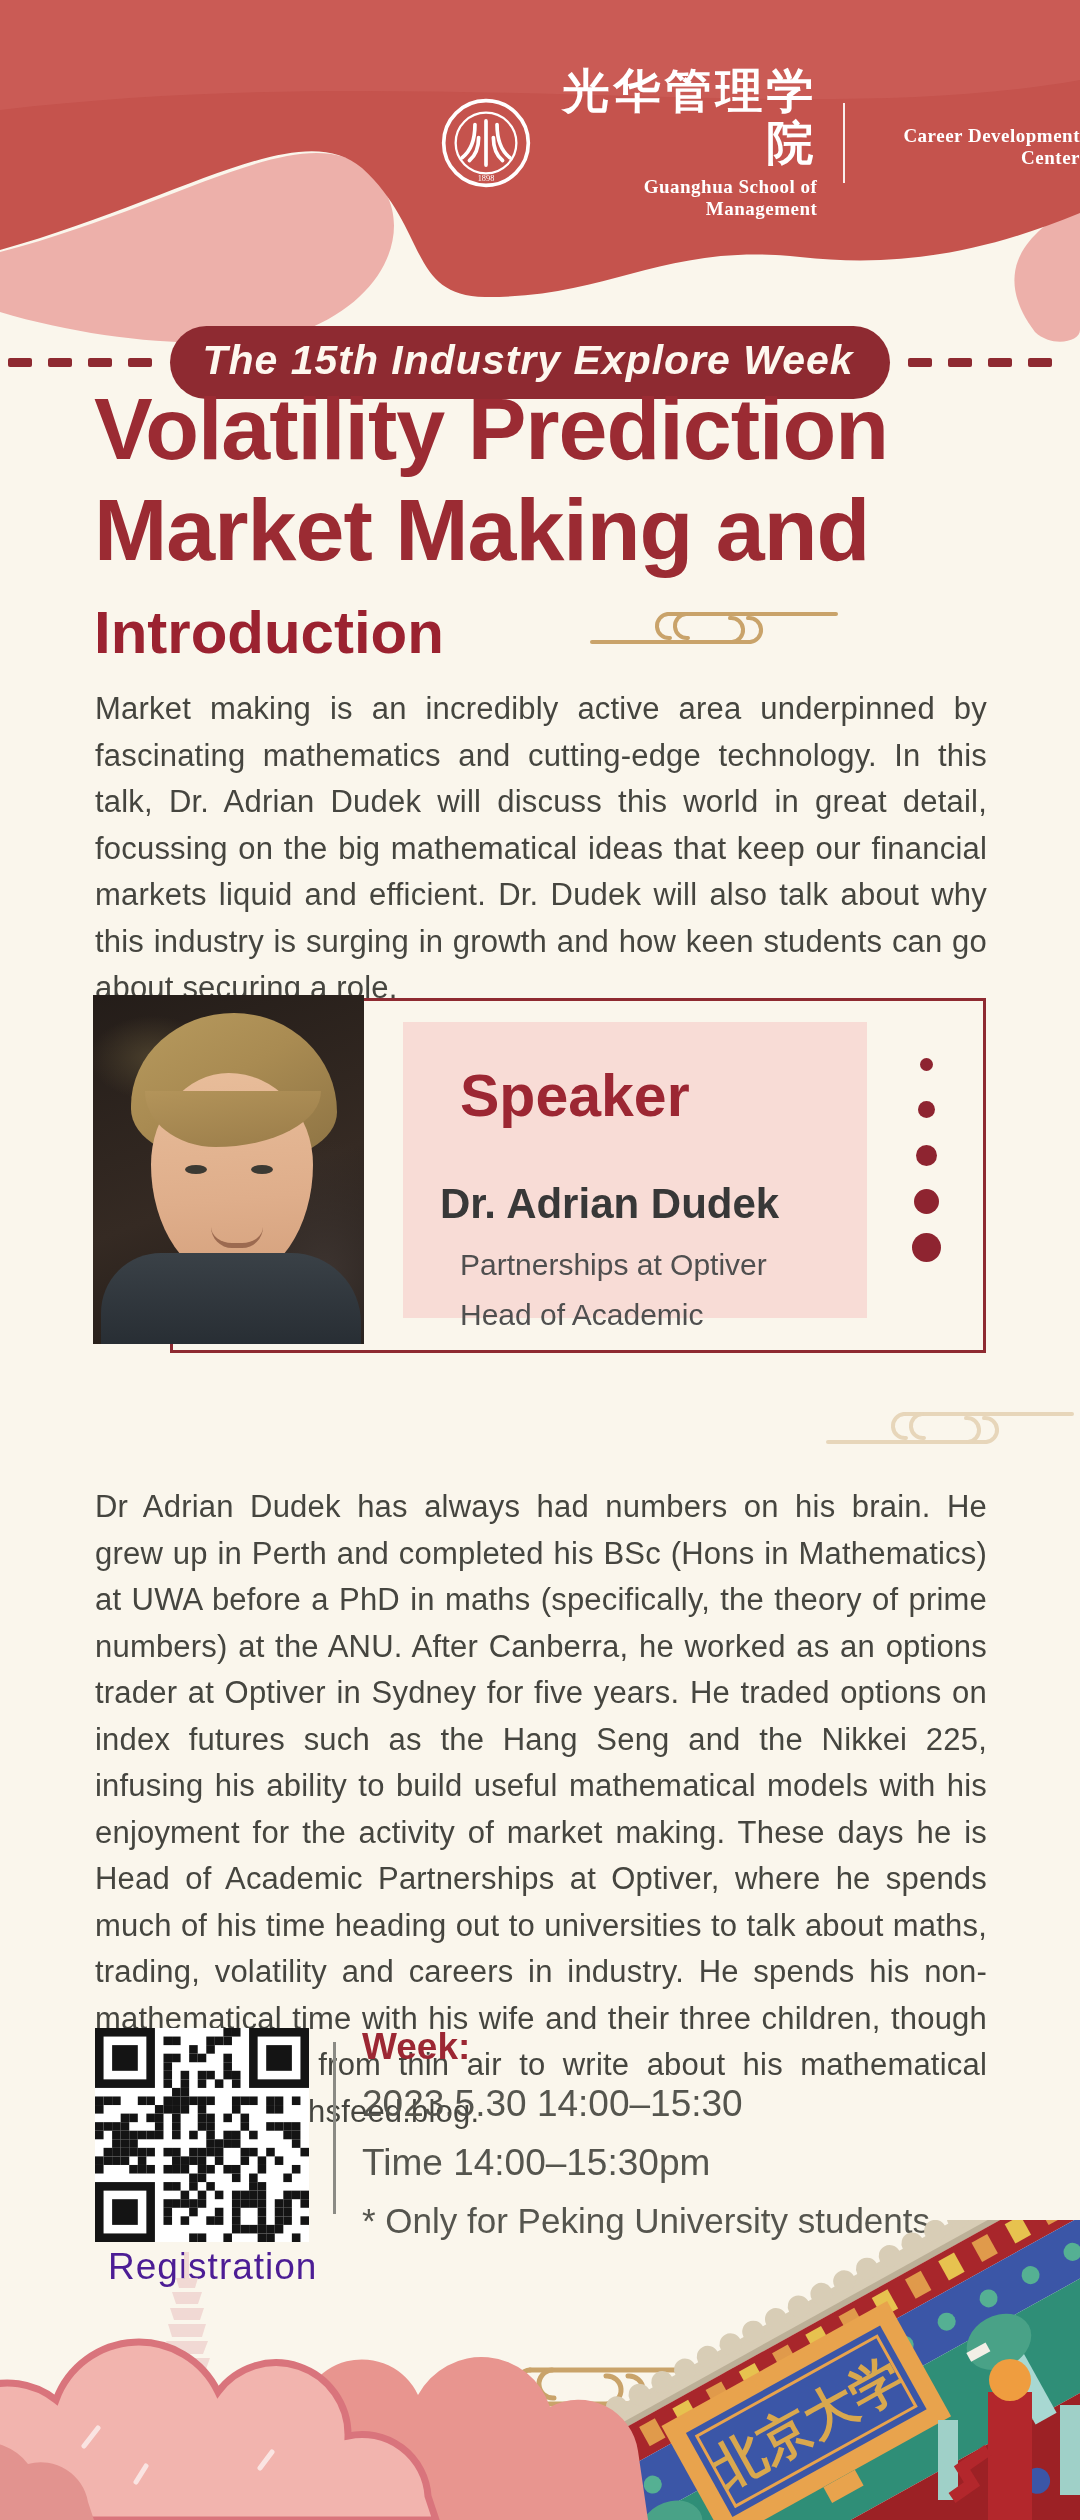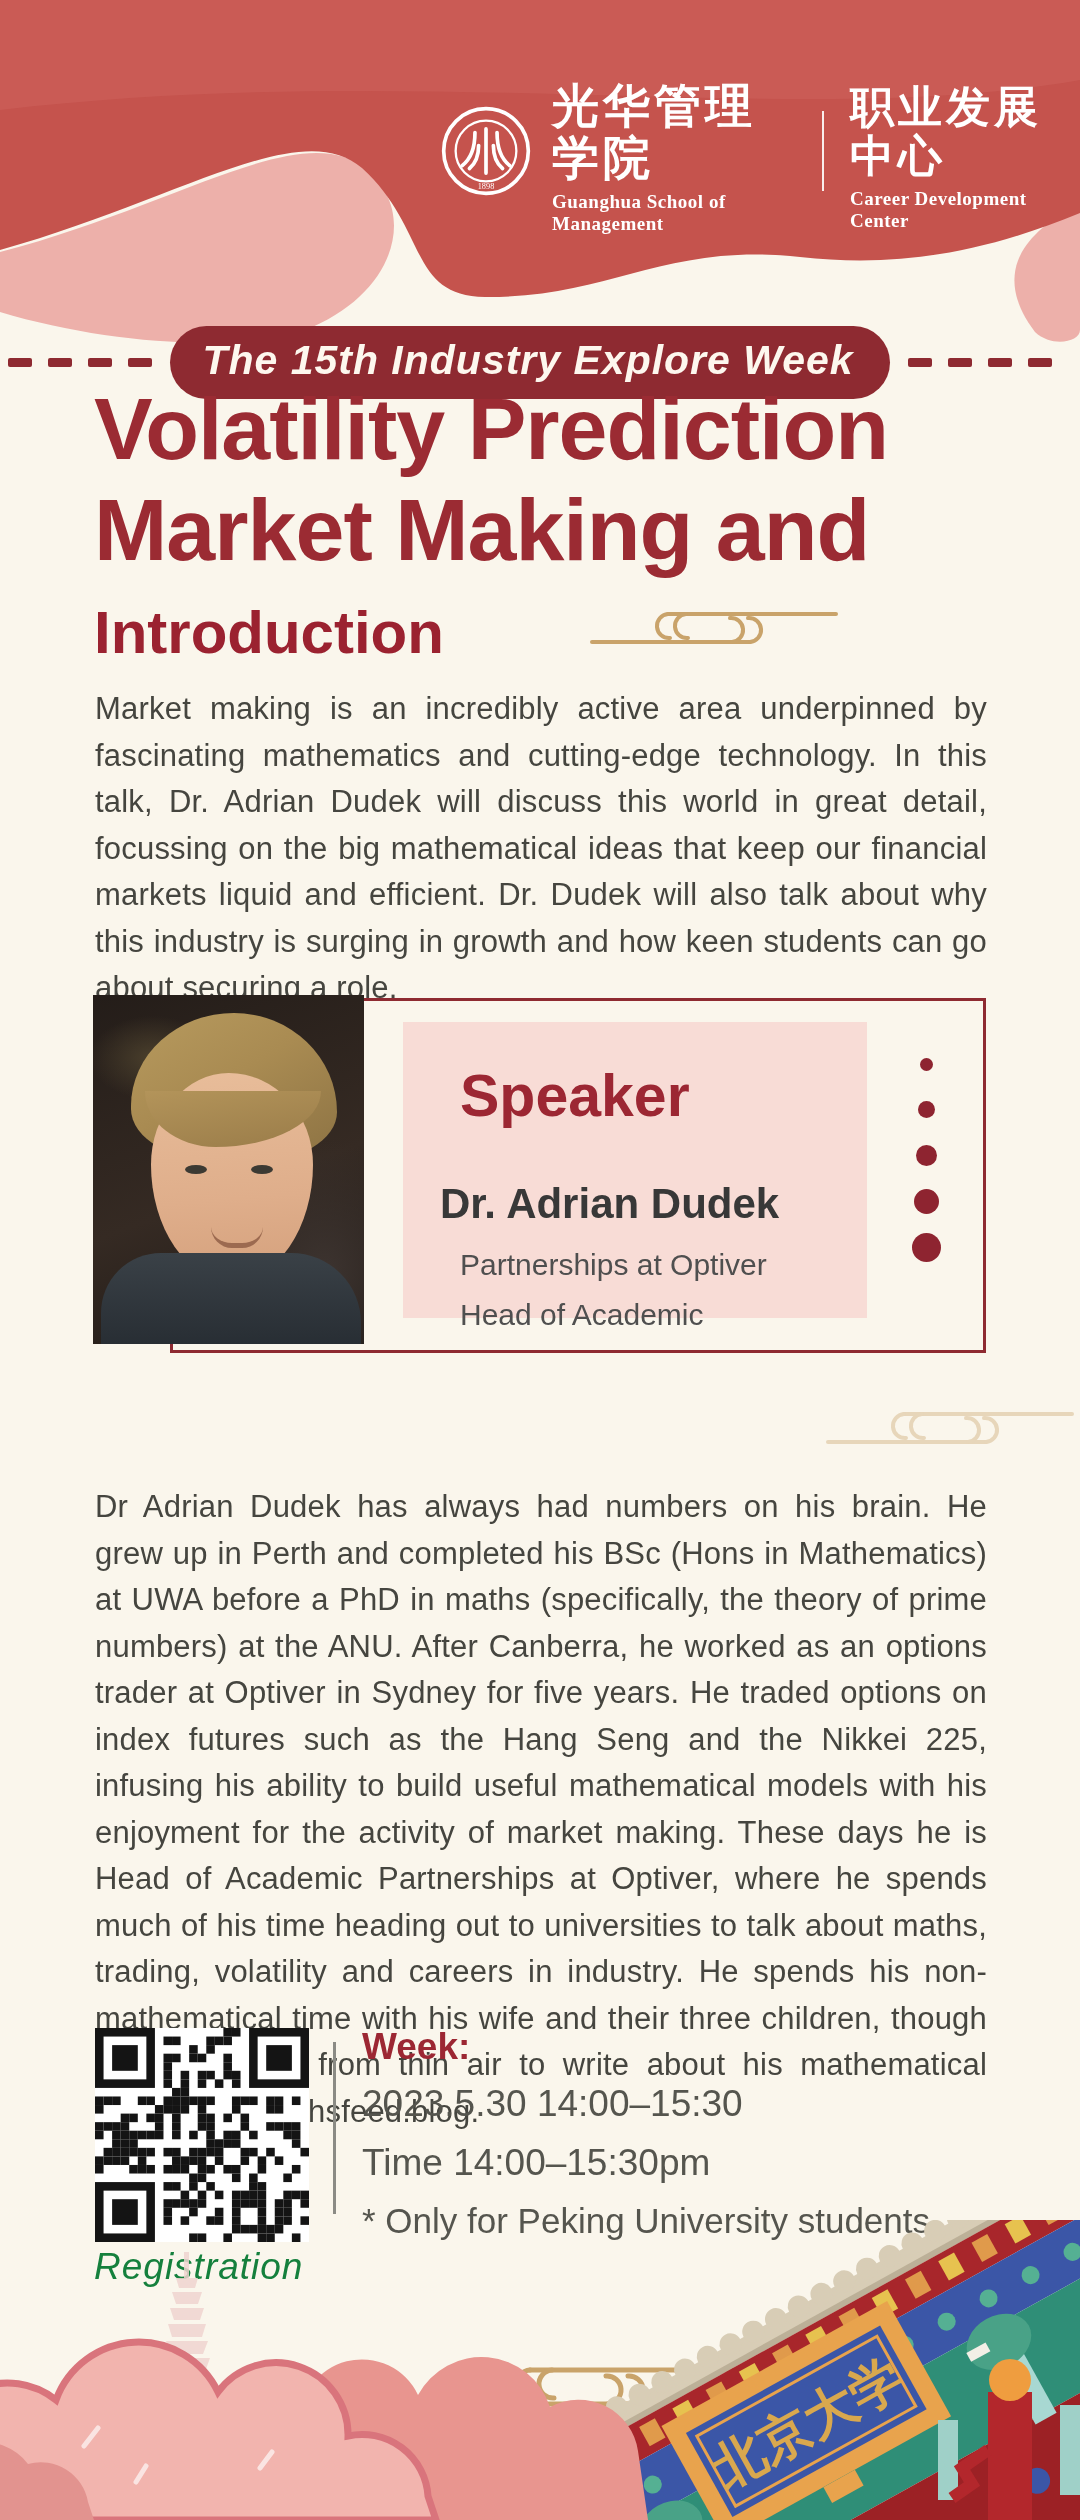--- a/index.html
+++ b/index.html
@@ -3,21 +3,21 @@
 <meta charset="utf-8">
 <style>
   html,body{margin:0;padding:0;background:#e8e4da;}
   .poster{position:relative;width:1080px;height:2520px;background:#faf6ec;overflow:hidden;
     font-family:"Liberation Sans",sans-serif;margin:0 auto;}
 
   
   .header-svg{position:absolute;top:0;left:0;}
   .logo-row{position:absolute;left:440px;top:66px;display:flex;align-items:center;color:#fff;}
   .seal{width:92px;height:92px;margin-right:20px;flex:0 0 auto;}
-  .logo-block{text-align:left;margin-top:15px;}
+  .logo-block{text-align:right;}
   .logo-zh{font-size:47px;font-weight:700;letter-spacing:4px;line-height:1.1;font-family:"Liberation Serif",serif;}
   .logo-en{font-size:19px;font-weight:700;margin-top:7px;font-family:"Liberation Serif",serif;letter-spacing:.5px;}
   .logo-divider{width:2px;height:80px;background:rgba(255,255,255,.9);margin:0 26px;}
 
   
   .badge-row{position:absolute;top:326px;left:0;width:1060px;display:flex;align-items:center;justify-content:center;}
   .dash{width:24px;height:9px;background:#8e2a31;border-radius:2px;margin:0 8px;}
   .badge-pill{background:#8e2a31;color:#fdf7ee;font-size:41px;font-weight:700;font-style:italic;
     padding:11px 36px 15px 32px;border-radius:44px;margin:0 10px;letter-spacing:1px;white-space:nowrap;}
 
@@ -52,21 +52,21 @@
   .dots-col{position:absolute;left:908px;top:1058px;width:36px;}
   .dots-col span{display:block;background:#8e2430;border-radius:50%;margin:0 auto;}
   .dots-col span:nth-child(1){width:13px;height:13px;margin-bottom:30px;}
   .dots-col span:nth-child(2){width:17px;height:17px;margin-bottom:27px;}
   .dots-col span:nth-child(3){width:21px;height:21px;margin-bottom:23px;}
   .dots-col span:nth-child(4){width:25px;height:25px;margin-bottom:19px;}
   .dots-col span:nth-child(5){width:29px;height:29px;}
 
   
   .qr{position:absolute;left:95px;top:2028px;}
-  .registration-label{position:absolute;left:94px;top:2246px;font-size:37px;color:#15803d;letter-spacing:1px;font-style:italic;}
+  .registration-label{position:absolute;left:108px;top:2246px;font-size:37px;color:#4c1d95;letter-spacing:1px;}
   .reg-divider{position:absolute;left:333px;top:2042px;width:3px;height:172px;background:#8b8b85;}
   .date-block{position:absolute;left:362px;top:2026px;}
   .date-label{font-size:37px;font-weight:700;color:#9c2733;margin-bottom:15px;}
   .date-line{font-size:37px;color:#55554e;margin-bottom:17px;}
   .note-line{font-size:35px;color:#55554e;}
 
   .cloud-motif{position:absolute;}
   .footer-svg{position:absolute;left:0;top:2220px;}
 </style>
 </head>
@@ -93,21 +93,20 @@
         <path d="M58,44 C58,56 62,64 68,69"></path>
       </g>
       <text x="50" y="91" text-anchor="middle" font-size="9" fill="#fff" font-family="Liberation Serif,serif">1898</text>
     </svg>
     <div class="logo-block">
       <div class="logo-zh">光华管理学院</div>
       <div class="logo-en">Guanghua School of Management</div>
     </div>
     <div class="logo-divider"></div>
     <div class="logo-block">
-      <div class="logo-zh" style="font-size:44px;">职业发展中心</div>
       <div class="logo-en">Career Development Center</div>
     </div>
   </div>
 
   <div class="badge-row">
     <span class="dash"></span>
       <span class="dash"></span>
       <span class="dash"></span>
       <span class="dash"></span>
     <span class="badge-pill">The 15th Industry Explore Week</span>

